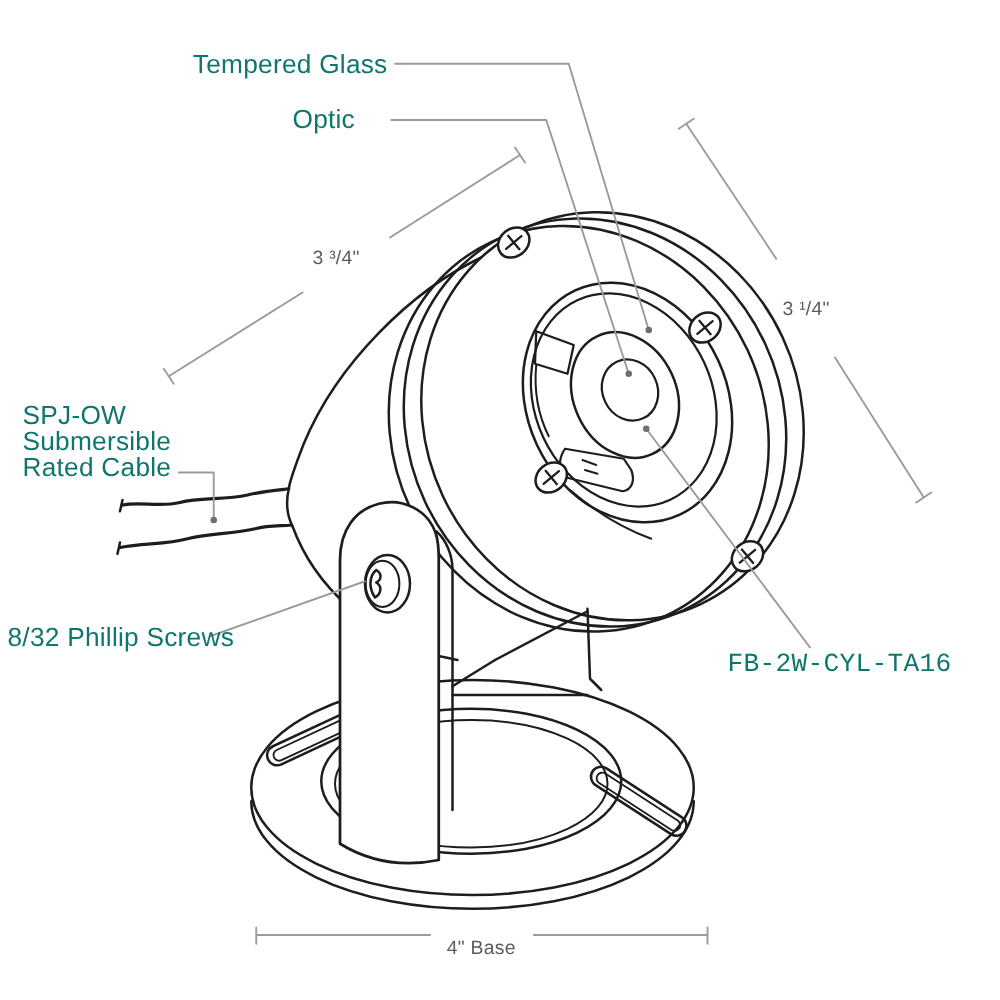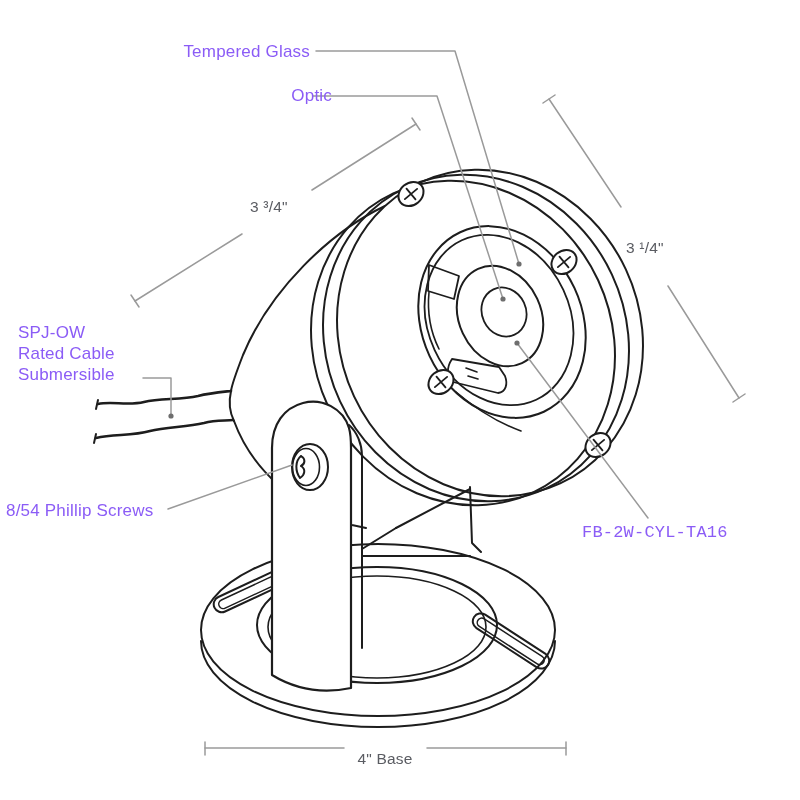--- a/index.html
+++ b/index.html
@@ -2,21 +2,21 @@
 <html><head>
 <meta charset="utf-8">
 <style>
   html,body{margin:0;padding:0;}
   body{
     width:800px;height:800px;position:relative;background:#ffffff;
     font-family:"Liberation Sans", sans-serif;overflow:hidden;
   }
   #drawing{position:absolute;left:0;top:0;}
   .label{
-    position:absolute;color:#8b5cf6;font-size:17px;line-height:21px;
+    position:absolute;color:#0f766e;font-size:21px;line-height:21px;
     letter-spacing:.2px;white-space:nowrap;
   }
   .dim{font-size:15.5px;color:#5a5c62;}
   .stack{}
   .center{text-align:center;}
 </style>
 </head>
 <body>
 
 <svg id="drawing" width="800" height="800" viewBox="0 0 800 800" stroke-linecap="round" stroke-linejoin="round" fill="none">
@@ -123,29 +123,29 @@
   <g fill="#6e6e6e" stroke="none">
     <circle cx="519" cy="264" r="2.6"></circle>
     <circle cx="503" cy="299" r="2.6"></circle>
     <circle cx="517" cy="343" r="2.6"></circle>
     <circle cx="171" cy="416" r="2.6"></circle>
   </g>
 </svg>
 
 <div class="label" style="right:490px;top:41px;">Tempered Glass</div>
 
-<div class="label" style="right:468px;top:85px;">Optic</div>
+<div class="label" style="right:516px;top:85px;">Optic</div>
 
 <div class="label dim" style="left:250px;top:196px;">3 ³/4"</div>
 
 <div class="label dim" style="left:626px;top:237px;">3 ¹/4"</div>
 
 <div class="label stack" style="left:18px;top:322px;width:138px;">
   <div>SPJ-OW</div>
+  <div>Submersible</div>
   <div>Rated Cable</div>
-  <div>Submersible</div>
 </div>
 
-<div class="label" style="left:6px;top:500px;">8/54 Phillip Screws</div>
+<div class="label" style="left:6px;top:500px;">8/32 Phillip Screws</div>
 
 <div class="label" style="left:582px;top:522px;font-family:Liberation Mono, monospace;">FB-2W-CYL-TA16</div>
 
 <div class="label dim center" style="left:335px;top:748px;width:100px;">4" Base</div>
 
 </body></html>

